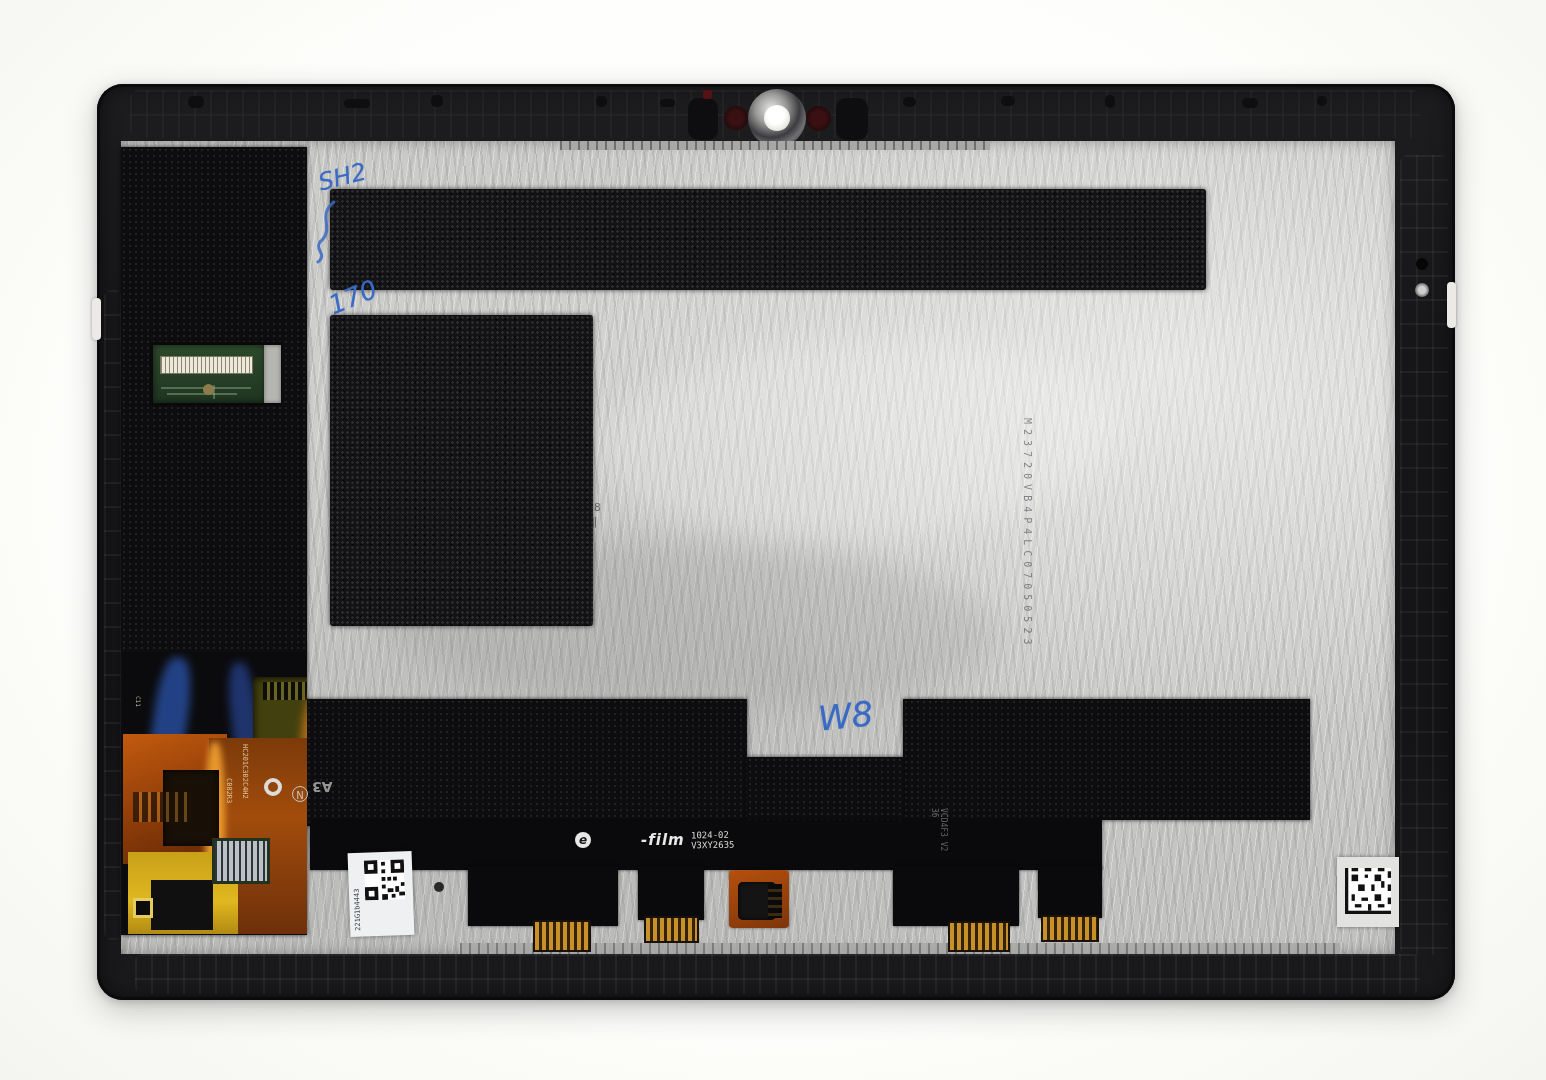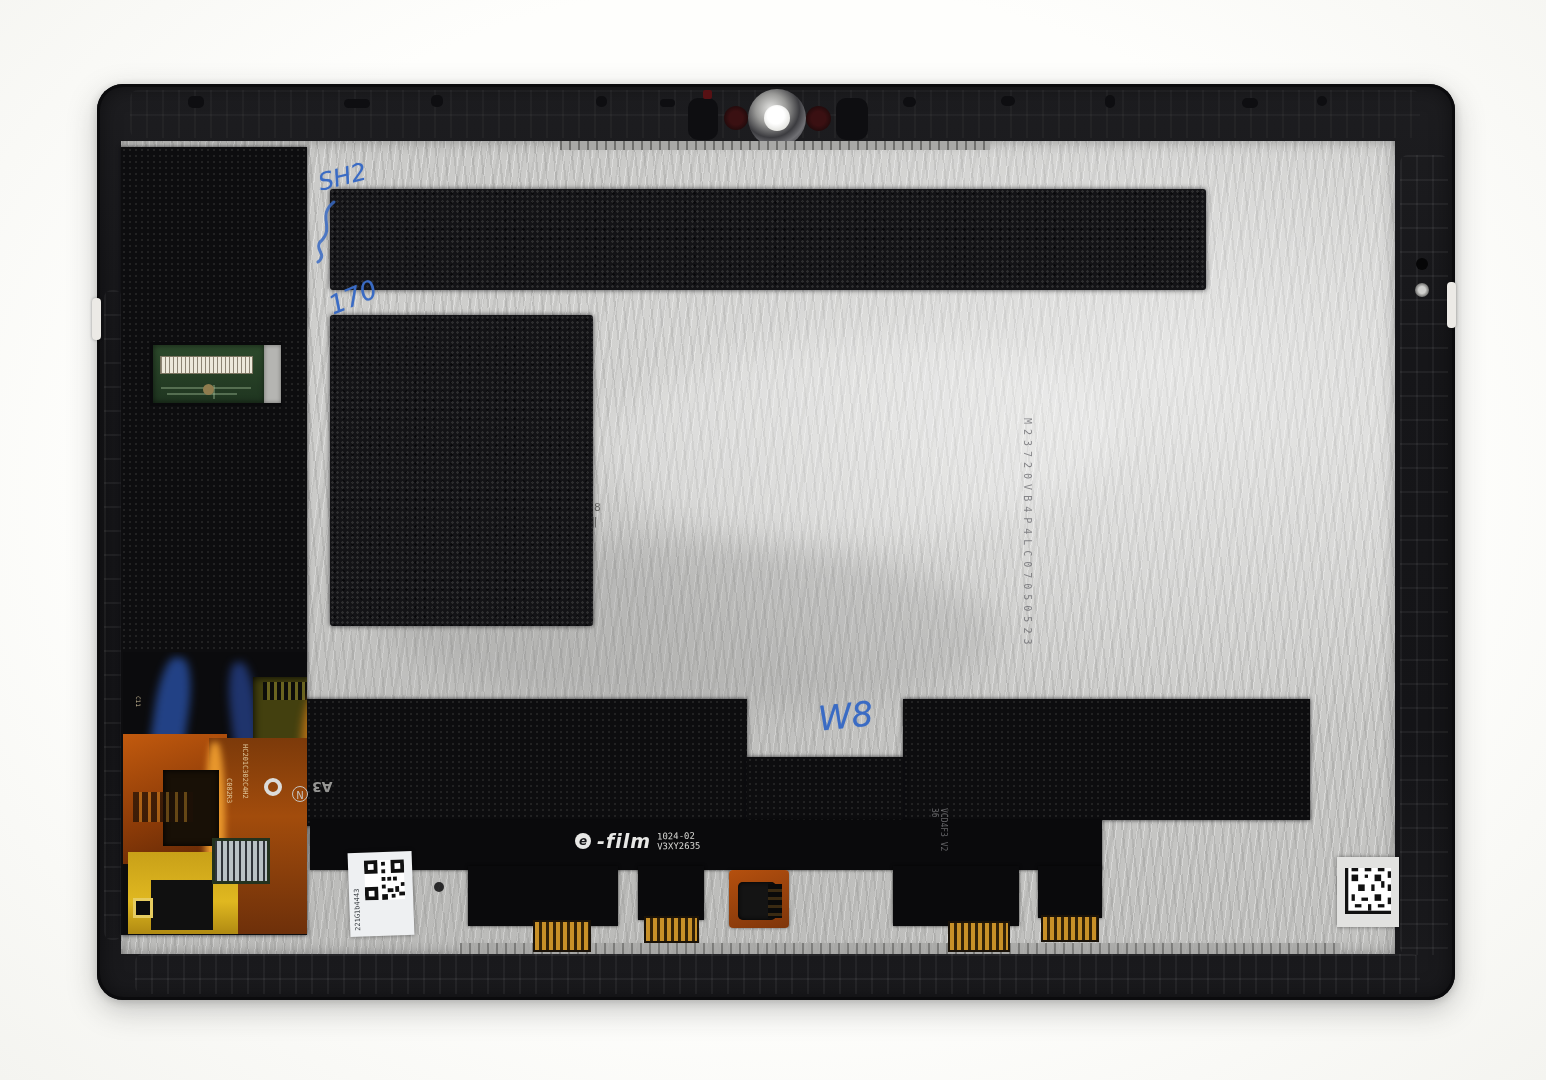--- a/index.html
+++ b/index.html
@@ -76,21 +76,21 @@
   
   .mono { font-family:"DejaVu Sans Mono", monospace; }
   .vert { writing-mode: vertical-rl; }
   .vert-up { writing-mode: vertical-rl; transform: rotate(180deg); }
   .hand { color:#3a6bc4; font-style:italic; font-family:"DejaVu Sans", sans-serif;
           text-shadow:0 0 1px rgba(58,107,196,.5); }
   .serial { color:rgba(75,75,80,.62); letter-spacing:5px; font-size:10px; }
   .efilm-row { display:flex; align-items:center; gap:6px; color:#e8e8e6; }
   .efilm-logo { width:16px; height:16px; border-radius:50%; background:#e8e8e6; color:#17171a;
                 font-weight:bold; font-size:12px; line-height:16px; text-align:center; font-style:italic; }
-  .efilm-name { font-weight:bold; font-style:italic; font-size:19px; letter-spacing:1px; }
+  .efilm-name { font-weight:bold; font-style:italic; font-size:15px; letter-spacing:1px;margin-left:44px; }
   .efilm-pn { font-size:9px; line-height:10px; color:#d8d8d4; transform:rotate(-1deg); }
   .flexprint { color:#ead9ae; opacity:.85; }
   .sticker { background:#eef0f2; box-shadow:0 0 4px rgba(0,0,0,.45); }
 </style>
 </head>
 <body>
 
 <div class="stage">
 
   <div class="abs frame"></div>

